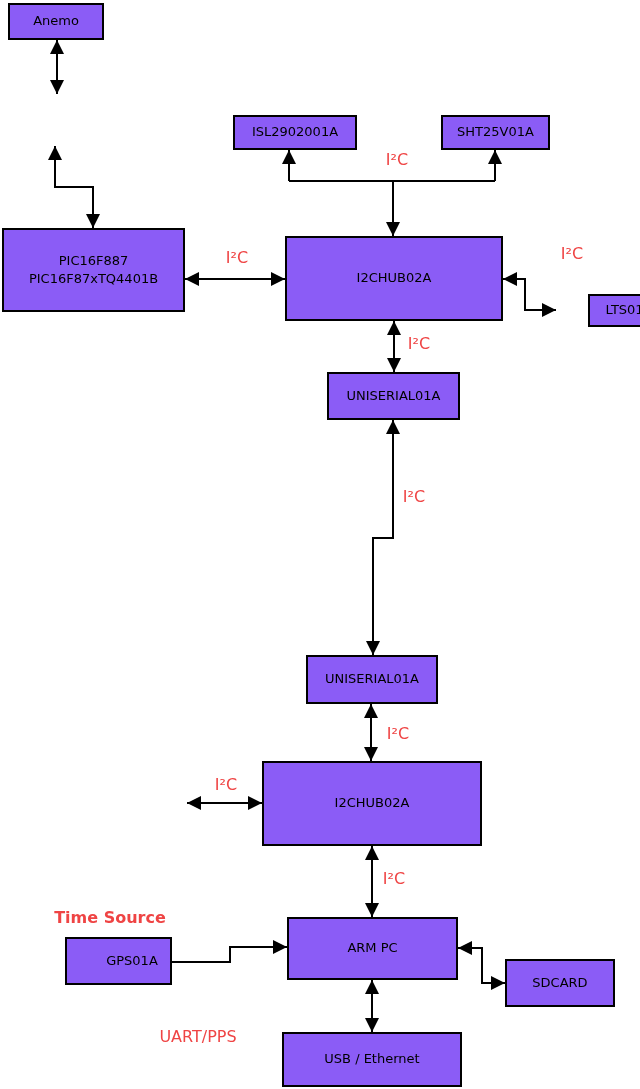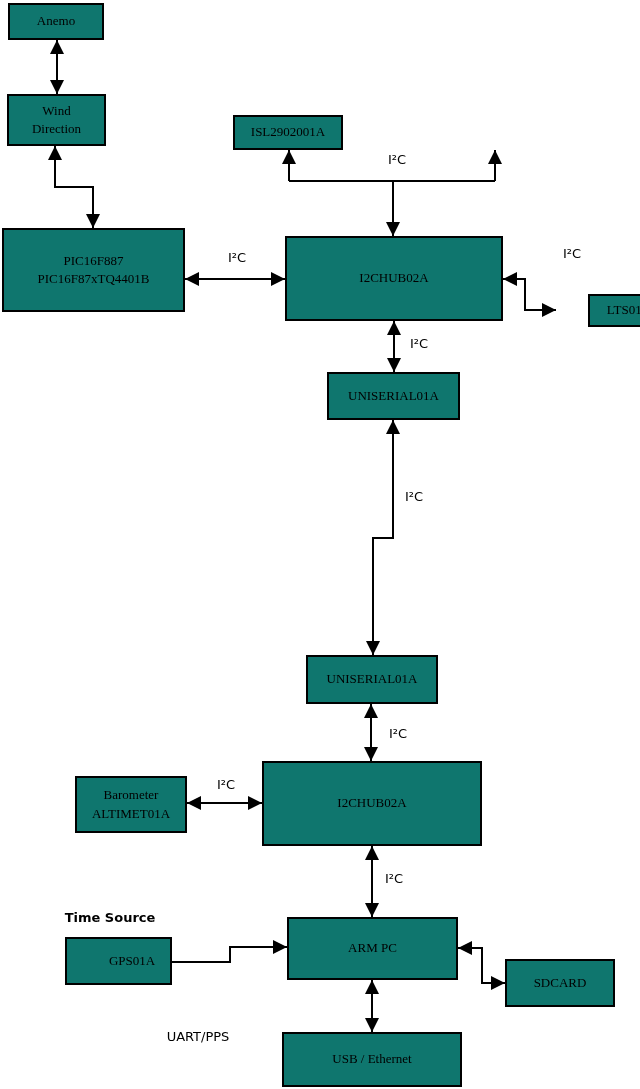--- a/index.html
+++ b/index.html
@@ -19,36 +19,35 @@
     position: absolute;
     left: 0;
     top: 0;
     width: 640px;
     height: 1089px;
   }
   .box {
     position: absolute;
     box-sizing: border-box;
     border: 2px solid #000000;
-    background: #0f766e;
+    background: #8b5cf6;
     color: #000000;
     display: flex;
     align-items: center;
     justify-content: center;
     text-align: center;
     font-size: 13px;
     line-height: 1.4;
     white-space: pre-line;
-    font-family: Liberation Serif, serif;
   }
   .elabel {
     position: absolute;
     transform: translate(-50%, -50%);
-    color: #000000;
-    font-size: 13px;
+    color: #ef4444;
+    font-size: 16px;
     white-space: nowrap;
   }
 </style>
 </head>
 <body>
 
 <div class="canvas">
 
   <svg class="wires" viewBox="0 0 640 1089" xmlns="http://www.w3.org/2000/svg">
     <defs>
@@ -74,41 +73,38 @@
       <path d="M187,803 H262" marker-start="url(#as)" marker-end="url(#ae)"></path>
       <path d="M372,846 V917" marker-start="url(#as)" marker-end="url(#ae)"></path>
       <path d="M172,962 H230 V947 H287" marker-end="url(#ae)"></path>
       <path d="M458,948 H482 V983 H505" marker-start="url(#as)" marker-end="url(#ae)"></path>
       <path d="M372,980 V1032" marker-start="url(#as)" marker-end="url(#ae)"></path>
     </g>
   </svg>
 
   <div class="box" style="left:8px; top:3px; width:96px; height:37px;">Anemo</div>
 
-  <div class="box" style="left:7px; top:94px; width:99px; height:52px;">Wind
-Direction</div>
 
   <div class="box" style="left:2px; top:228px; width:183px; height:84px;">PIC16F887
 PIC16F87xTQ4401B</div>
 
-  <div class="box" style="left:233px; top:115px; width:110px; height:35px;">ISL2902001A</div>
+  <div class="box" style="left:233px; top:115px; width:124px; height:35px;">ISL2902001A</div>
 
+  <div class="box" style="left:441px; top:115px; width:109px; height:35px;">SHT25V01A</div>
 
   <div class="box" style="left:285px; top:236px; width:218px; height:85px;">I2CHUB02A</div>
 
   <div class="box" style="left:588px; top:294px; width:82px; height:33px;">LTS01A</div>
 
   <div class="box" style="left:327px; top:372px; width:133px; height:48px;">UNISERIAL01A</div>
 
   <div class="box" style="left:306px; top:655px; width:132px; height:49px;">UNISERIAL01A</div>
 
   <div class="box" style="left:262px; top:761px; width:220px; height:85px;">I2CHUB02A</div>
 
-  <div class="box" style="left:75px; top:776px; width:112px; height:57px;">Barometer
-ALTIMET01A</div>
 
   <div class="box" style="left:65px; top:937px; width:107px; height:48px;padding-left:27px;">GPS01A</div>
 
   <div class="box" style="left:287px; top:917px; width:171px; height:63px;">ARM PC</div>
 
   <div class="box" style="left:505px; top:959px; width:110px; height:48px;">SDCARD</div>
 
   <div class="box" style="left:282px; top:1032px; width:180px; height:55px;">USB / Ethernet</div>
 
   <div class="elabel" style="left:397px; top:159px;">I²C</div>

